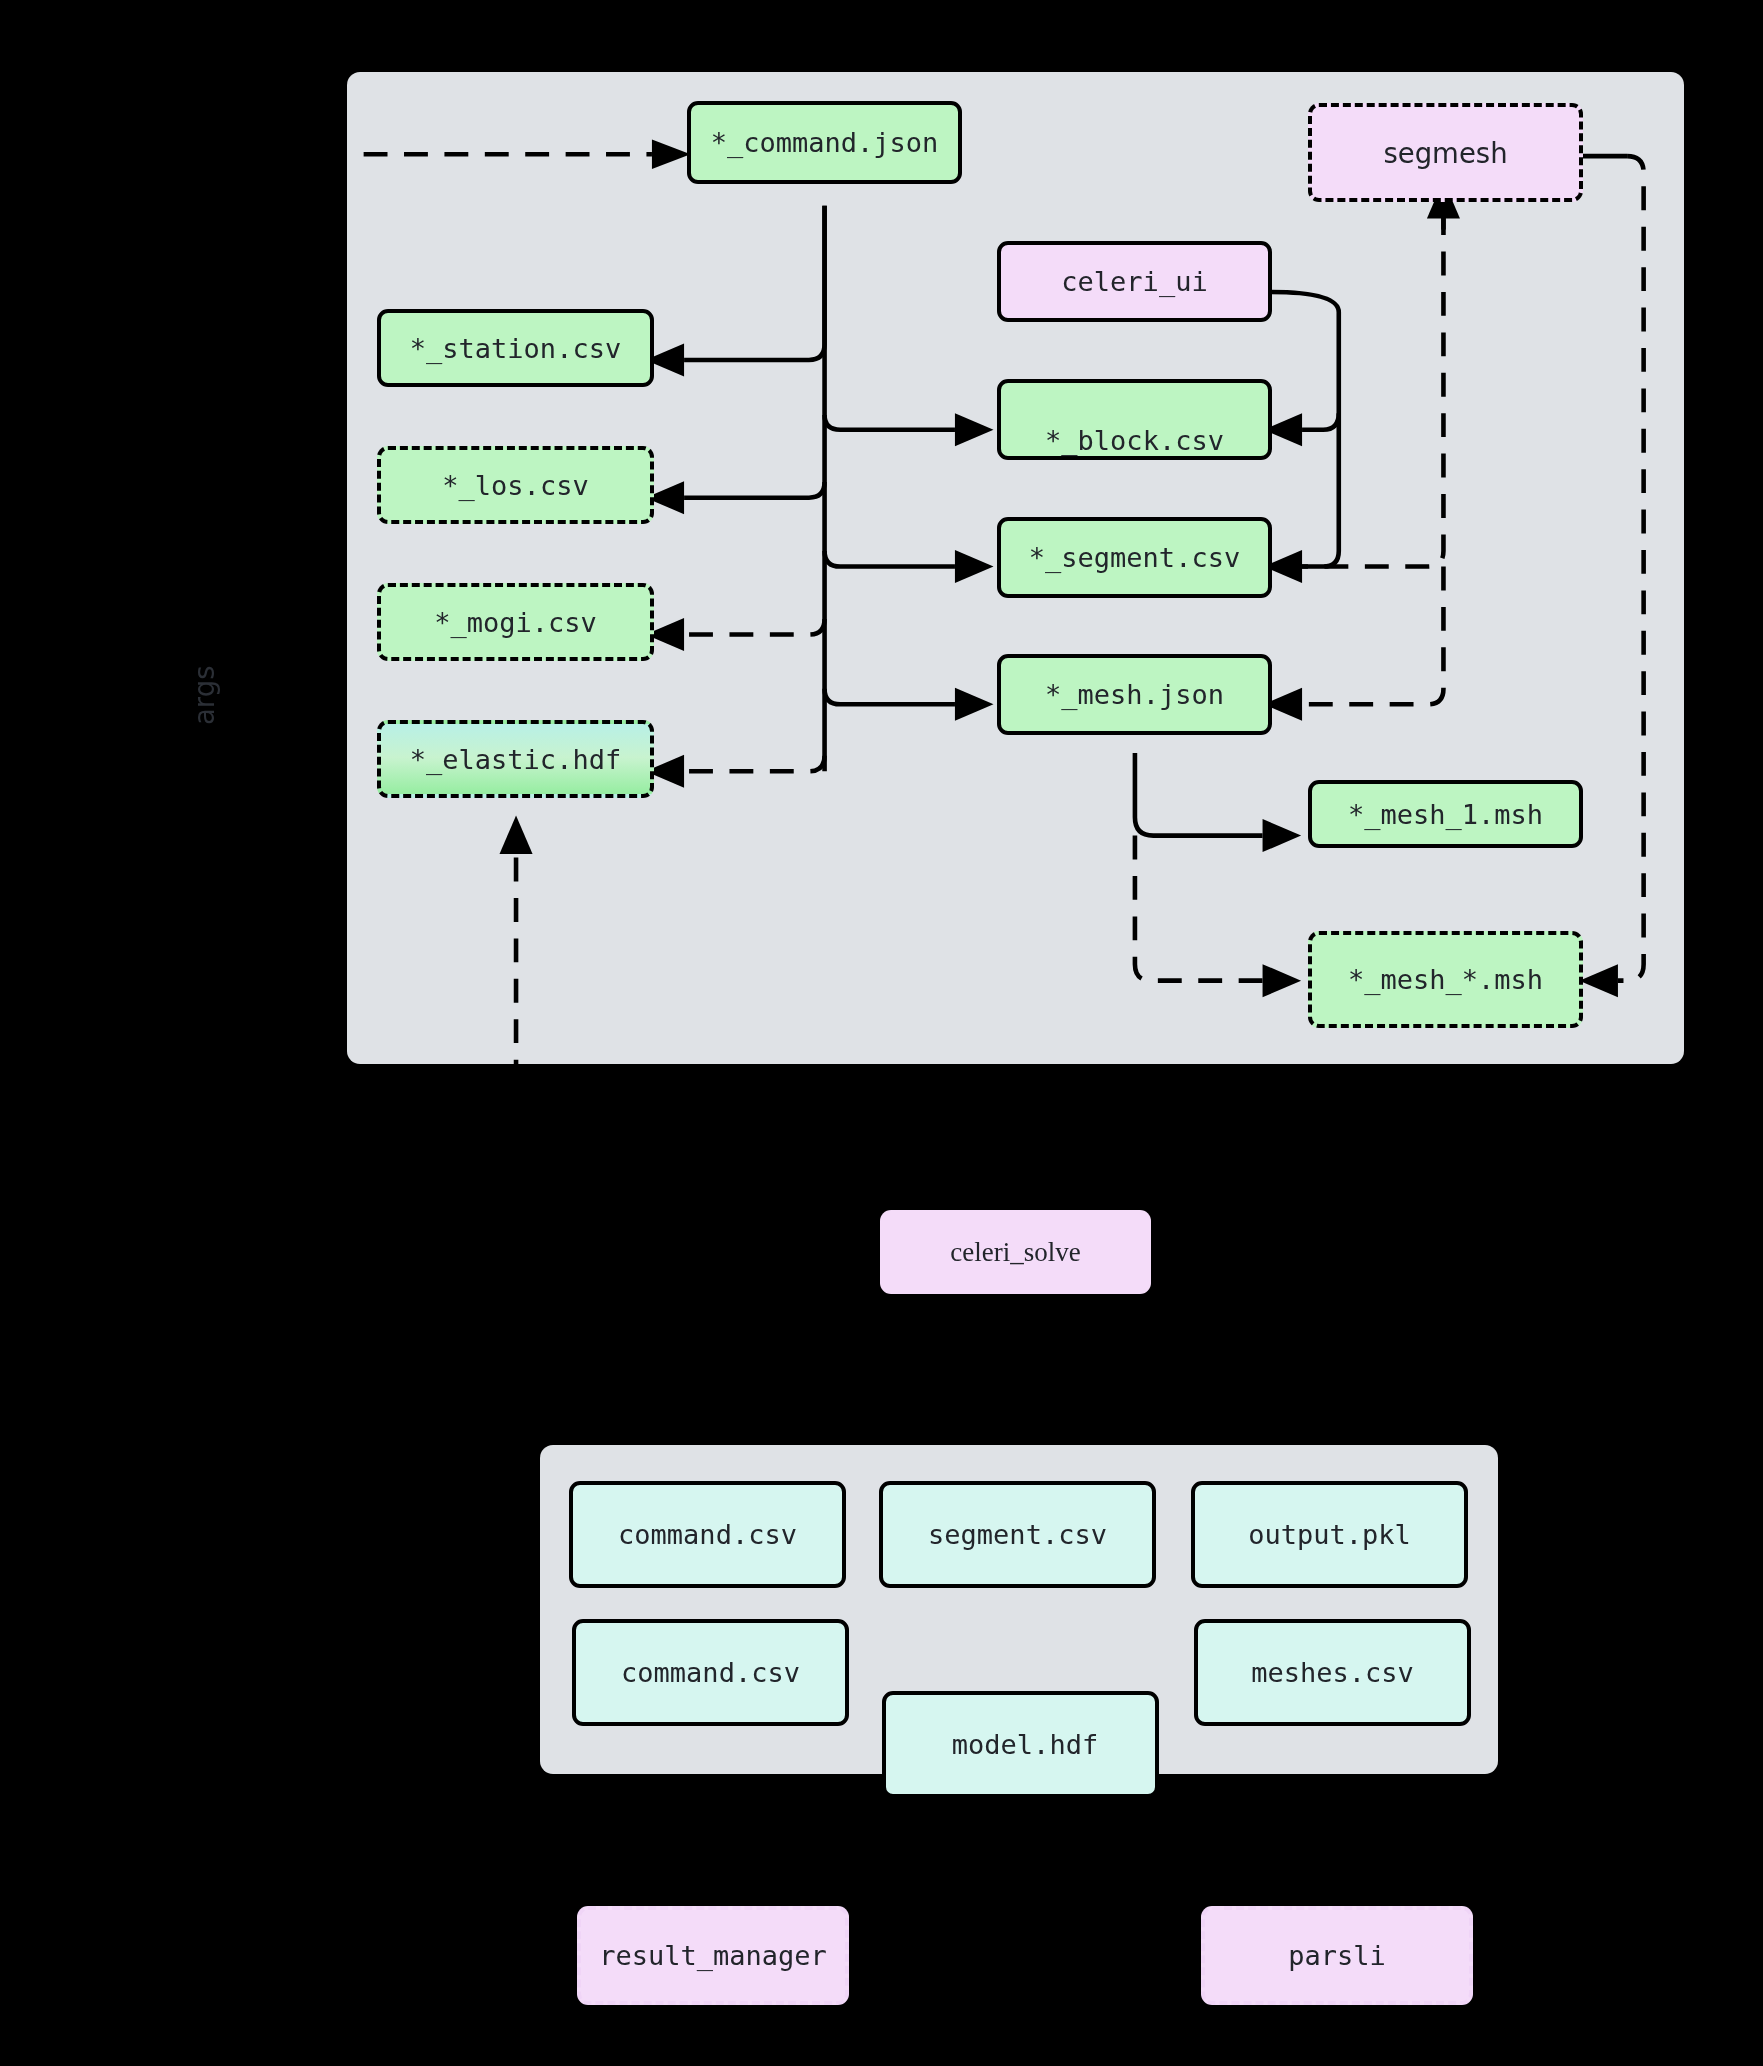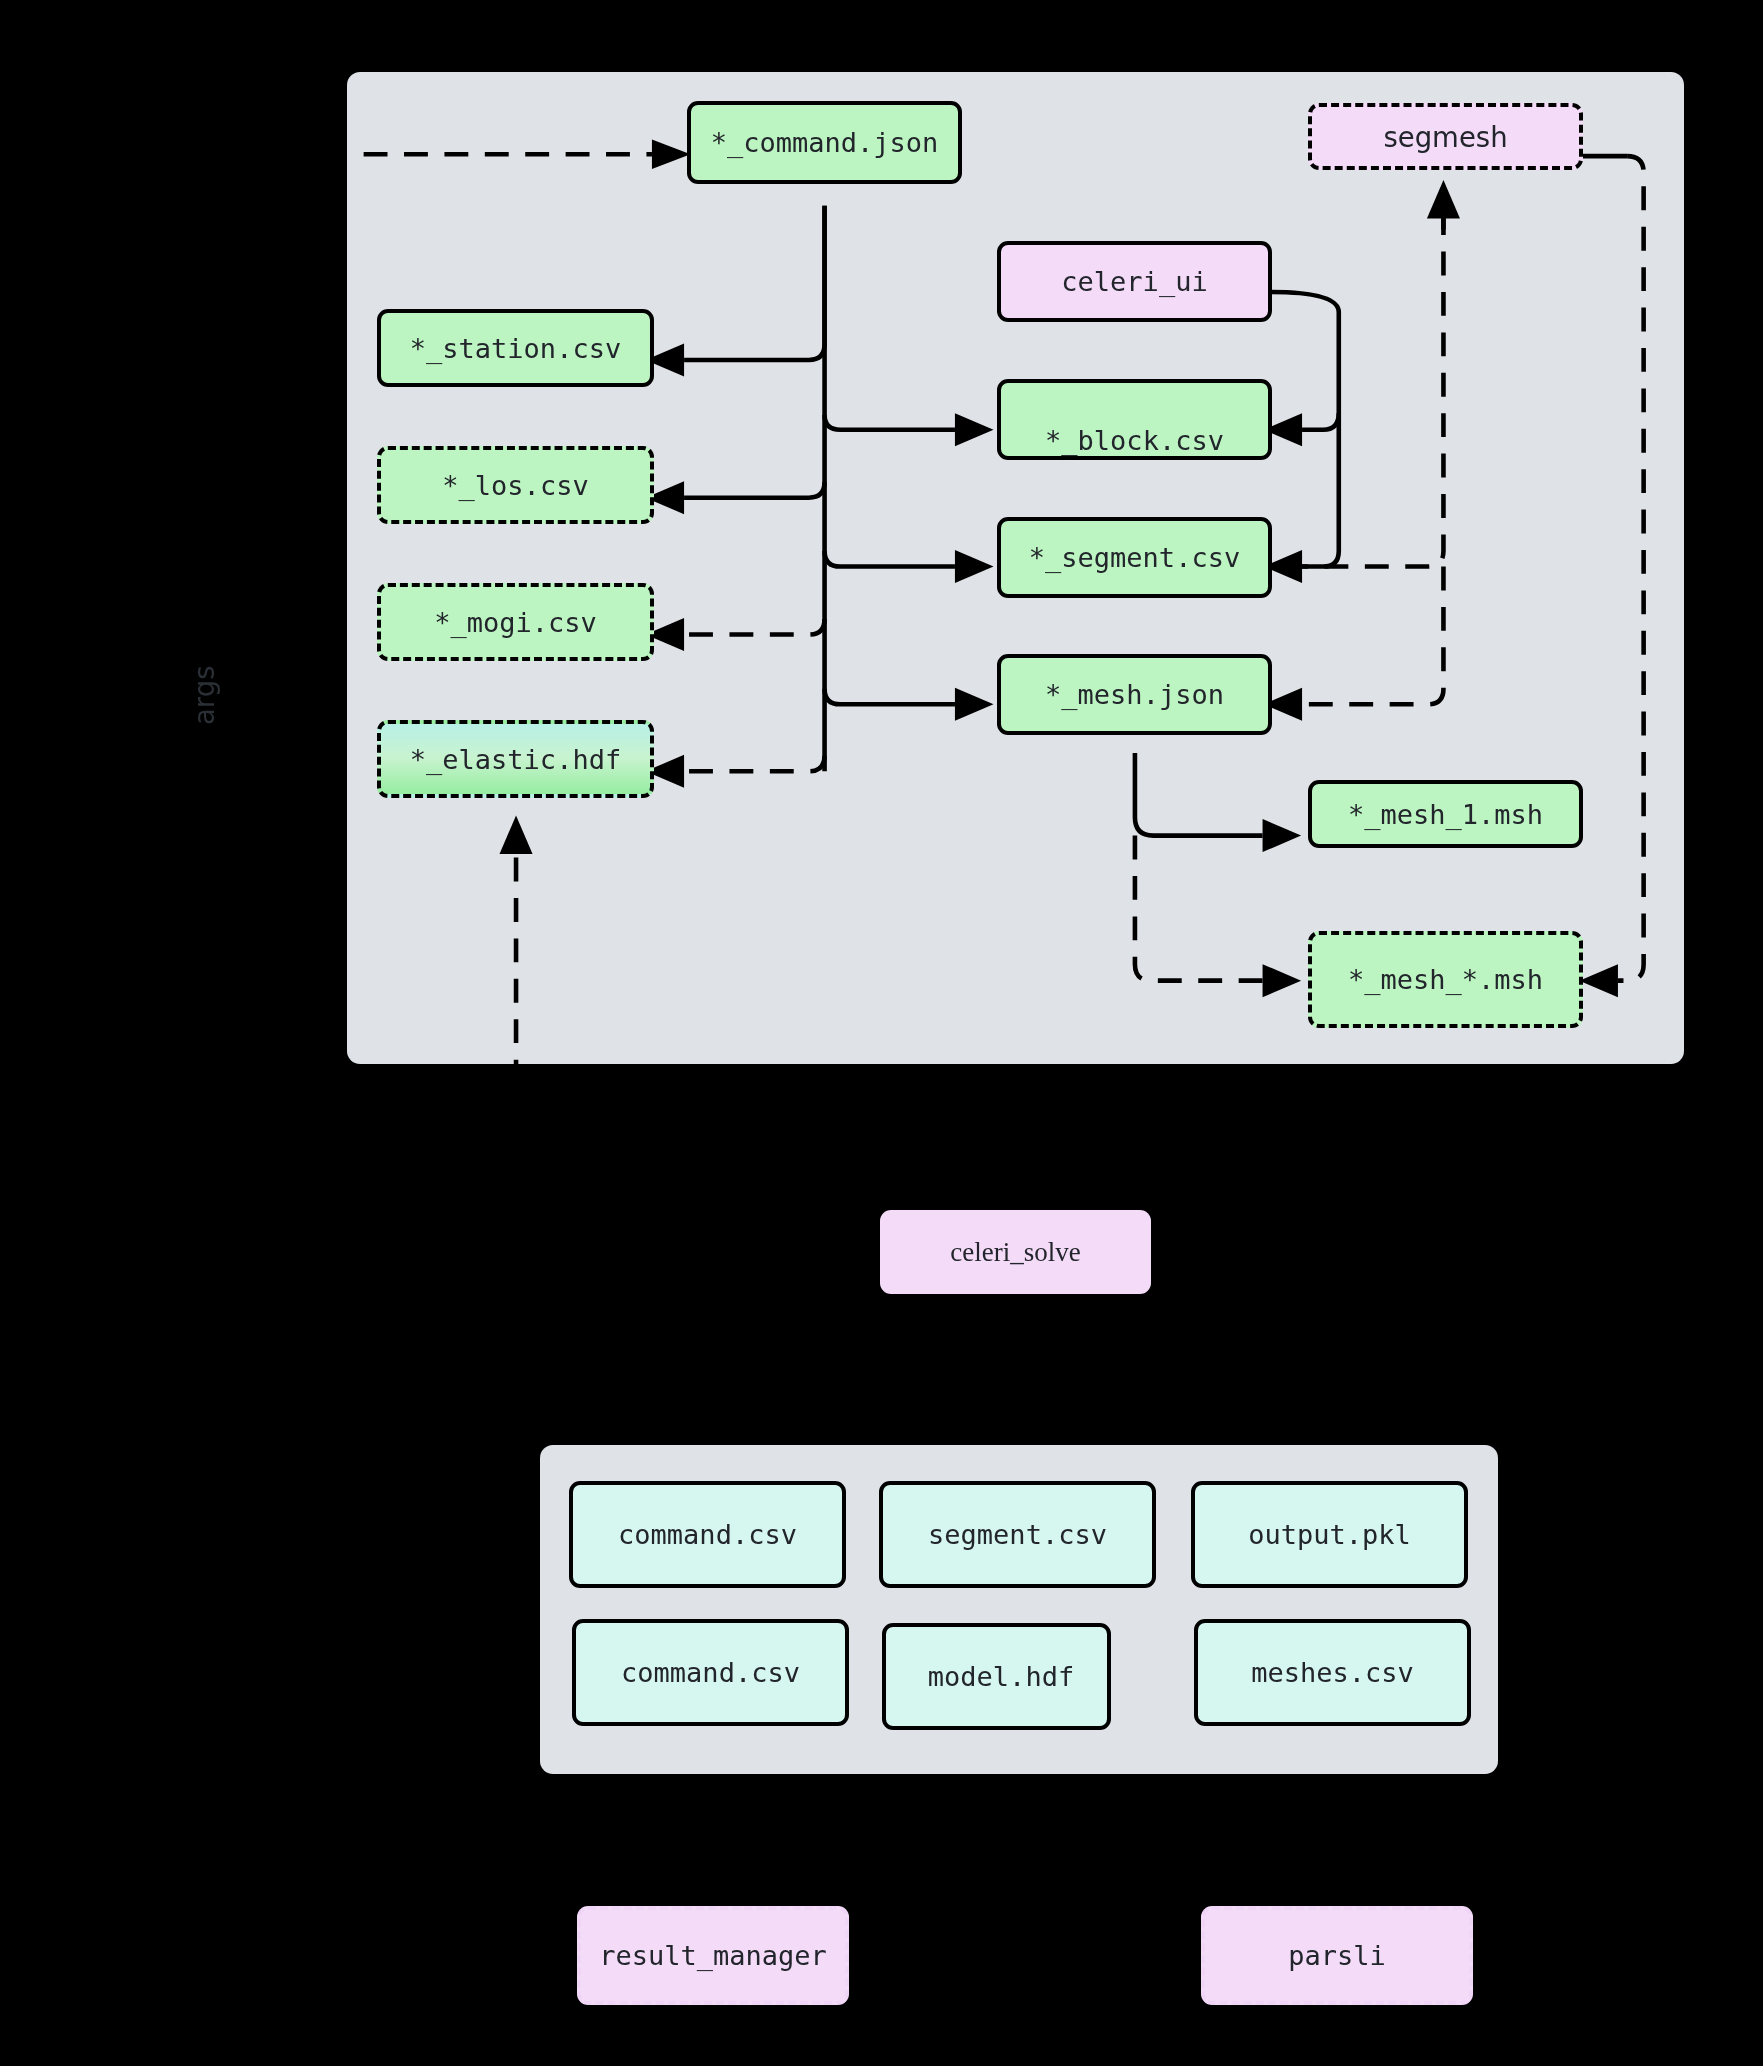--- a/index.html
+++ b/index.html
@@ -124,21 +124,21 @@
   </div>
 
   <div class="node n-green-dash" style="left:377px;top:583px;width:277px;height:78px;">
     <span>*_mogi.csv</span>
   </div>
 
   <div class="node n-grad-dash" style="left:377px;top:720px;width:277px;height:78px;">
     <span>*_elastic.hdf</span>
   </div>
 
-  <div class="node n-purple-dash sans" style="left:1308px;top:103px;width:275px;height:67px;">
+  <div class="node n-purple-dash sans" style="left:1308px;top:103px;width:275px;height:99px;">
     <span>segmesh</span>
   </div>
 
   <div class="node n-purple" style="left:997px;top:241px;width:275px;height:81px;">
     <span>celeri_ui</span>
   </div>
 
   <div class="node n-green" style="left:997px;top:379px;width:275px;height:81px;align-items:flex-end;">
     <span>*_block.csv</span>
   </div>
@@ -171,21 +171,21 @@
   <div class="node n-cyan" style="left:879px;top:1481px;width:277px;height:107px;">
     <span>segment.csv</span>
   </div>
   <div class="node n-cyan" style="left:1191px;top:1481px;width:277px;height:107px;">
     <span>output.pkl</span>
   </div>
 
   <div class="node n-cyan" style="left:572px;top:1619px;width:277px;height:107px;">
     <span>command.csv</span>
   </div>
-  <div class="node n-cyan" style="left:882px;top:1623px;width:229px;height:107px;padding-left:9px;">
+  <div class="node n-cyan" style="left:882px;top:1691px;width:277px;height:107px;padding-left:9px;">
     <span>model.hdf</span>
   </div>
   <div class="node n-cyan" style="left:1194px;top:1619px;width:277px;height:107px;">
     <span>meshes.csv</span>
   </div>
 
   <div class="node n-purple-dash-light" style="left:577px;top:1906px;width:272px;height:99px;">
     <span>result_manager</span>
   </div>
 

